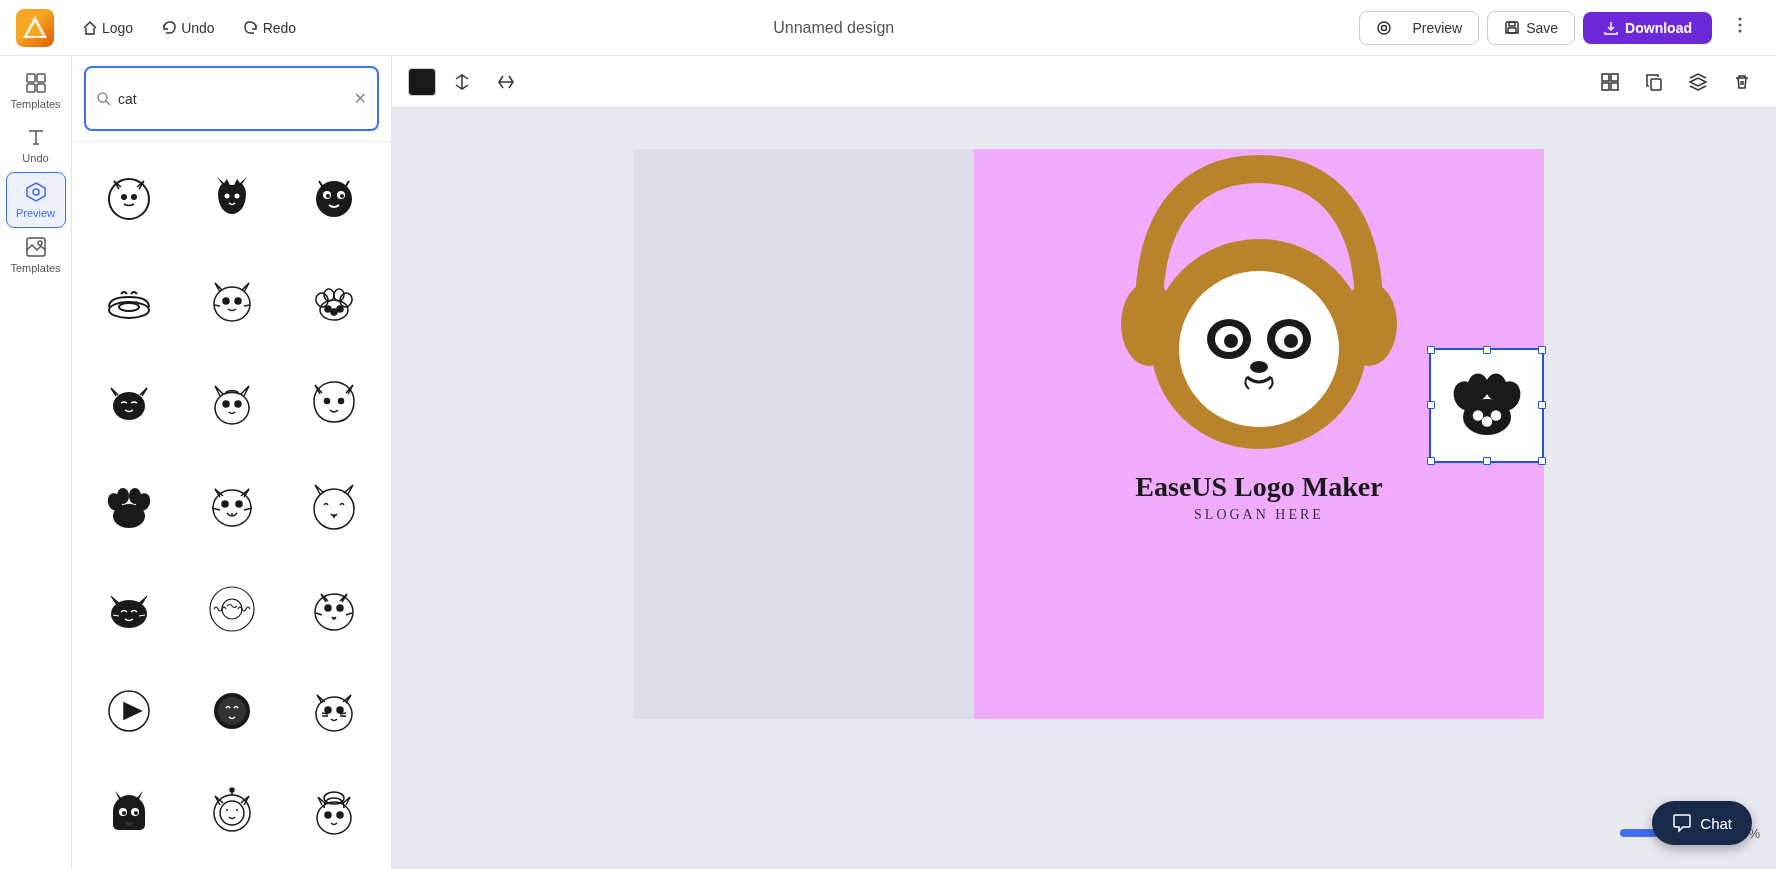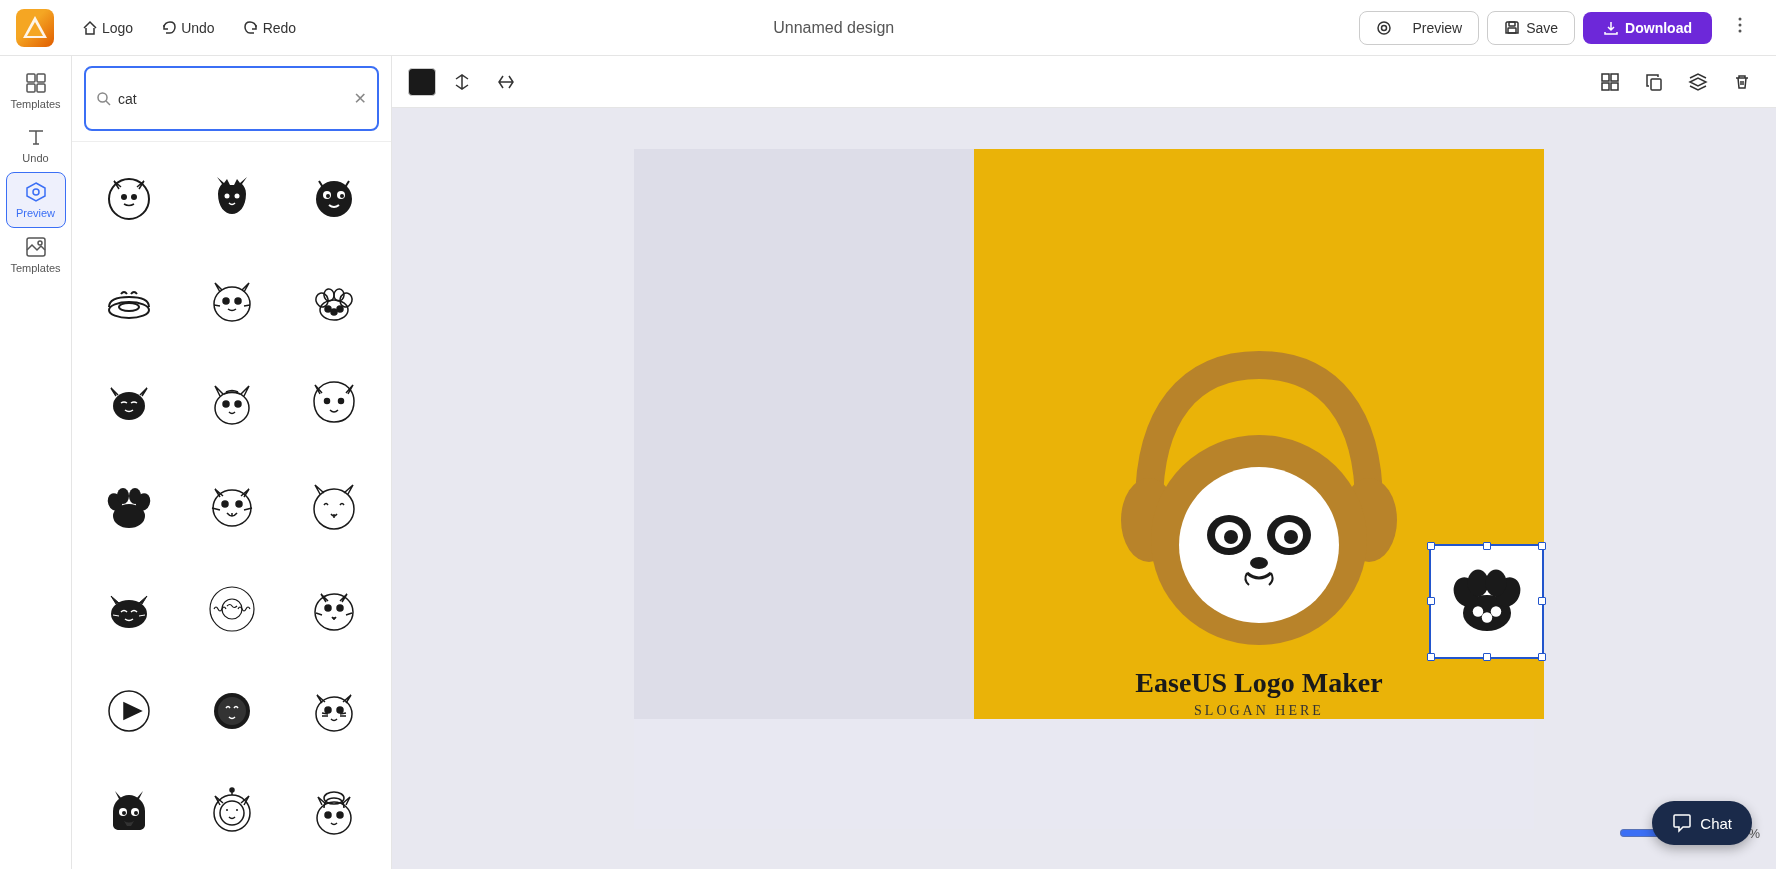--- a/index.html
+++ b/index.html
@@ -196,26 +196,26 @@
       width: 900px;
       height: 680px;
       display: flex;
       align-items: center;
       justify-content: center;
       position: relative;
     }
     .design-canvas {
       width: 570px;
       height: 570px;
-      background: #eab308;
+      background: #f0abfc;
       position: relative;
       display: flex;
       flex-direction: column;
       align-items: center;
-      justify-content: flex-end;
+      justify-content: flex-start;
     }
 
     
     .paw-selected {
       position: absolute;
       right: -100px;
       bottom: 80px;
       width: 120px; height: 120px;
       border: 2px solid #2255cc;
       display: flex; align-items: center; justify-content: center;

